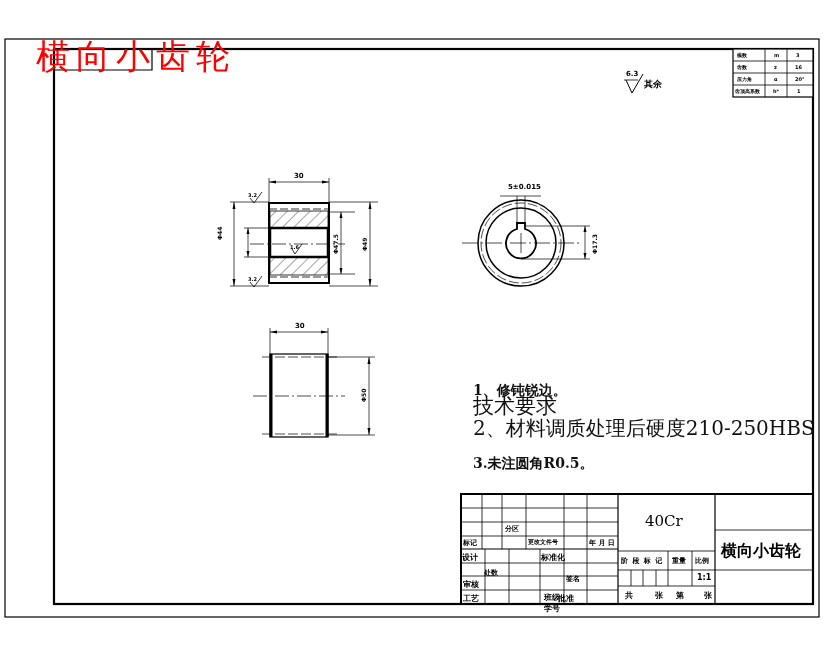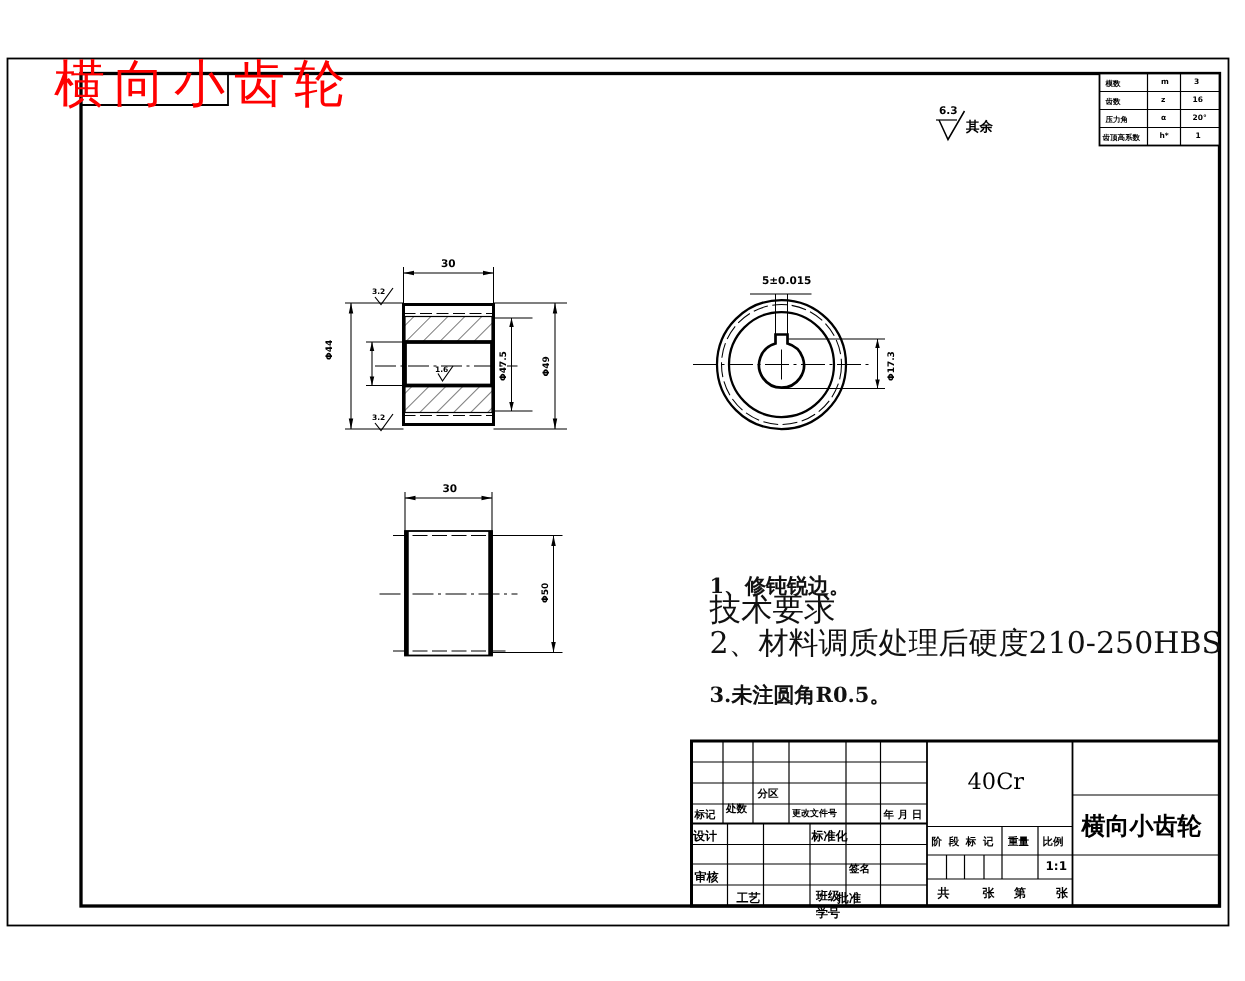--- a/index.html
+++ b/index.html
@@ -206,29 +206,29 @@
   <div class="tech" style="top:382px;font-size:14px;font-weight:bold;">1、修钝锐边。</div>
   <div class="tech" style="top:415px;font-size:20px;">2、材料调质处理后硬度210-250HBS</div>
   <div class="tech" style="top:455px;font-size:14px;font-weight:bold;">3.未注圆角R0.5。</div>
 </div>
 
 <div>
   <div class="abs" style="left:645px;top:512px;font-size:15px;font-family:'DejaVu Serif',serif;">40Cr</div>
   <div class="abs" style="left:721px;top:541px;font-size:16px;font-weight:bold;font-family:'DejaVu Serif',serif;">横向小齿轮</div>
 
   <div class="tb-text" style="left:463px;top:538px;font-size:7px;">标记</div>
-  <div class="tb-text" style="left:484px;top:534px;font-size:7px;">处数</div>
+  <div class="tb-text" style="left:484px;top:568px;font-size:7px;">处数</div>
   <div class="tb-text" style="left:505px;top:524px;font-size:7px;text-align:right;">分区</div>
   <div class="tb-text" style="left:528px;top:538px;font-size:6px;">更改文件号</div>
   <div class="tb-text" style="left:566px;top:538px;font-size:7px;margin-top:36px;">签名</div>
   <div class="tb-text" style="left:589px;top:538px;font-size:7px;">年 月 日</div>
 
   <div class="tb-text" style="left:462px;top:552px;">设计</div>
   <div class="tb-text" style="left:463px;top:579px;">审核</div>
-  <div class="tb-text" style="left:463px;top:593px;margin-left:28px;">工艺</div>
+  <div class="tb-text" style="left:463px;top:593px;">工艺</div>
 
   <div class="tb-text" style="left:541px;top:552px;">标准化</div>
   <div class="tb-text" style="left:544px;top:592px;">班级</div>
   <div class="tb-text" style="left:544px;top:579px;margin-top:24px;">学号</div>
   <div class="tb-text" style="left:558px;top:593px;">批准</div>
 
   <div class="tb-text" style="left:621px;top:556px;font-size:7px;letter-spacing:1px;">阶 段 标 记</div>
   <div class="tb-text" style="left:672px;top:556px;font-size:7px;">重量</div>
   <div class="tb-text" style="left:695px;top:556px;font-size:7px;">比例</div>
   <div class="tb-text" style="left:697px;top:573px;font-size:8px;">1:1</div>

